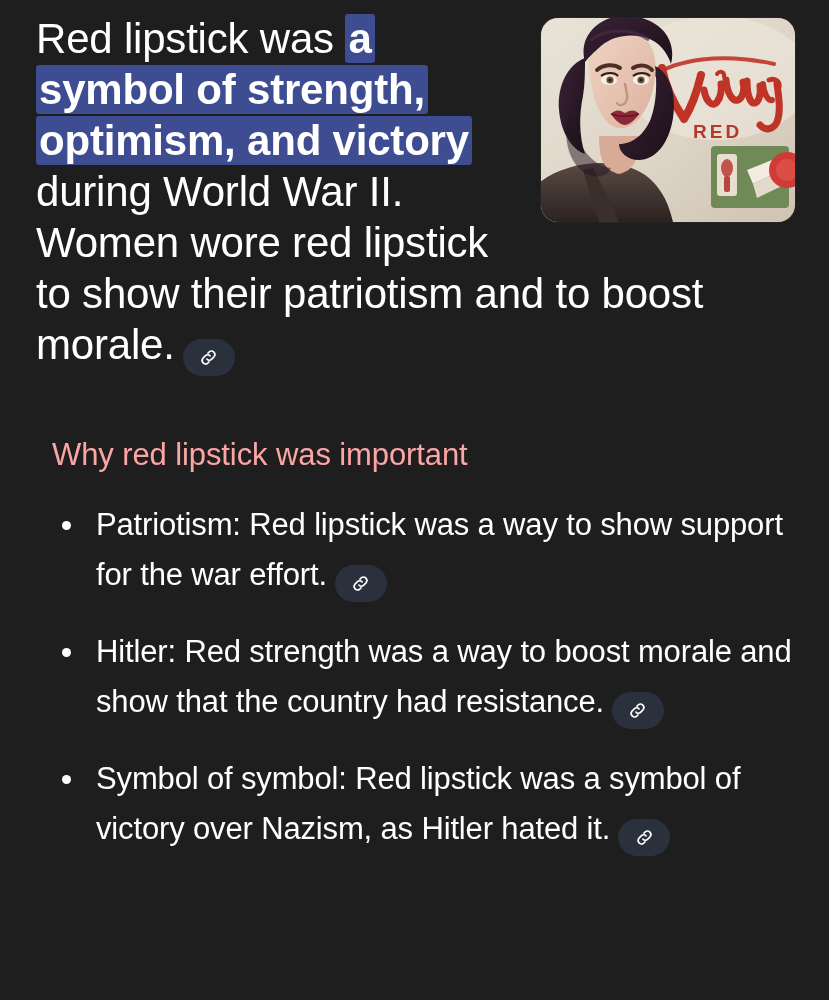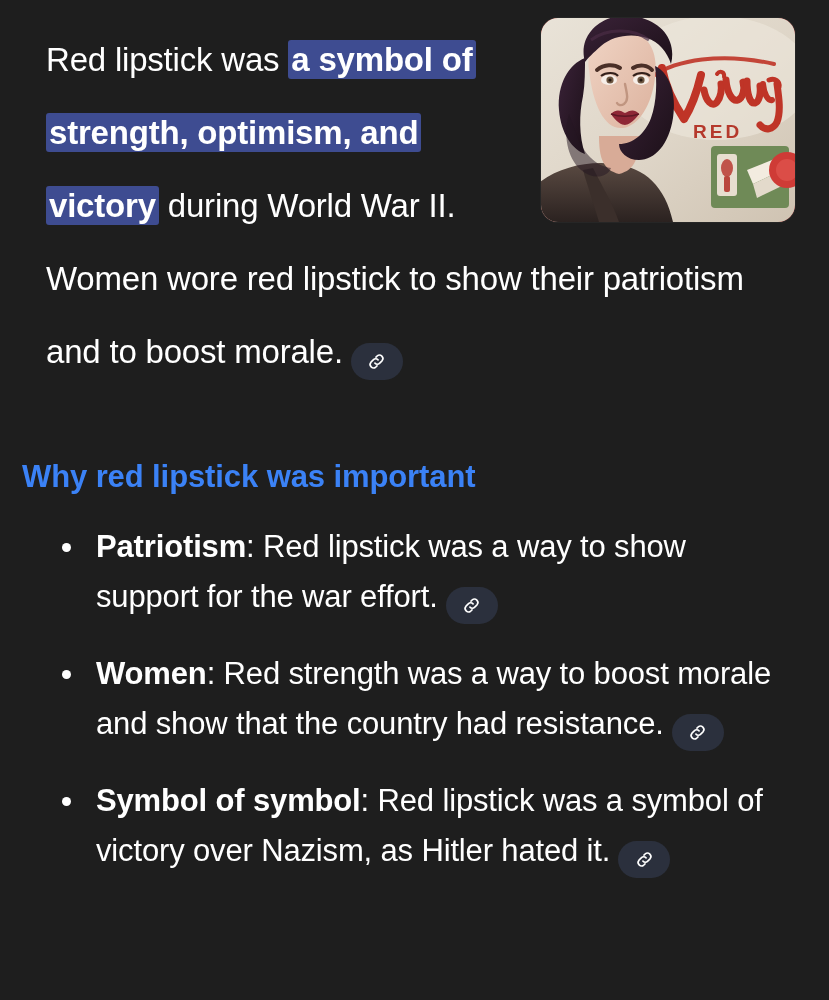--- a/index.html
+++ b/index.html
@@ -39,26 +39,26 @@
     margin: 5px 0 6px 18px;
     border-radius: 17px;
     overflow: hidden;
     position: relative;
     background: #b91c1c;
     box-shadow: 0 0 0 1px rgba(255,255,255,0.04);
   }
   .thumb svg { display: block; width: 100%; height: 100%; }
 
   .intro {
-    font-size: 33px;
-    line-height: 73px;
+    font-size: 42px;
+    line-height: 51px;
     font-weight: 400;
     letter-spacing: -0.2px;
     color: #ffffff;
-    margin: 10px;
+    margin: 0;
   }
 
   .hl {
     background: #3e4c91;
     color: #ffffff;
     font-weight: 600;
     border-radius: 3px;
     padding: 1px 3px;
     box-decoration-break: clone;
     -webkit-box-decoration-break: clone;
@@ -77,25 +77,25 @@
     margin: 0 2px 0 8px;
     cursor: pointer;
     flex: none;
   }
   .chip svg { width: 21px; height: 21px; display: block; }
 
   
   .section-heading {
     font-size: 31px;
     line-height: 38px;
-    font-weight: 700;
+    font-weight: 400;
     letter-spacing: -0.1px;
-    color: #3b82f6;
-    margin: 0;
-    padding: 60px 36px 0 22px;
+    color: #fca5a5;
+    margin: 0;
+    padding: 60px 36px 0 52px;
     box-sizing: border-box;
   }
 
   
   .bullets {
     list-style: none;
     margin: 0;
     padding: 26px 34px 0 36px;
     box-sizing: border-box;
   }
@@ -112,21 +112,21 @@
   .bullets li:last-child { margin-bottom: 0; }
   .bullets li .dot {
     position: absolute;
     left: 26px;
     top: 21px;
     width: 9px;
     height: 9px;
     border-radius: 50%;
     background: #ffffff;
   }
-  .b-label { font-weight: 700; }
+  .b-label { font-weight: 400; }
 </style>
 </head>
 <body>
 
 <div id="page">
 
   <div class="intro-wrap">
 
     <div class="thumb">
       <svg viewBox="0 0 254 204" preserveAspectRatio="xMidYMid slice">
@@ -227,21 +227,21 @@
     <li>
       <span class="dot"></span><span class="b-label">Patriotism</span><span>: </span><span>Red lipstick was a way to show support for the war effort.</span><span class="chip">
           <svg viewBox="0 0 24 24" fill="none">
           <path d="M10.2 13.8a3.9 3.9 0 0 0 5.5 0l2.6-2.6a3.9 3.9 0 0 0-5.5-5.5l-1.4 1.4" stroke="#ffffff" stroke-width="1.9" stroke-linecap="round" stroke-linejoin="round"></path>
           <path d="M13.8 10.2a3.9 3.9 0 0 0-5.5 0l-2.6 2.6a3.9 3.9 0 0 0 5.5 5.5l1.4-1.4" stroke="#ffffff" stroke-width="1.9" stroke-linecap="round" stroke-linejoin="round"></path>
         </svg>
         </span>
     </li>
 
     <li>
-      <span class="dot"></span><span class="b-label">Women</span><span>: </span><span>Red strength was a way to boost morale and show that the country had resistance.</span><span class="chip">
+      <span class="dot"></span><span class="b-label">Hitler</span><span>: </span><span>Red strength was a way to boost morale and show that the country had resistance.</span><span class="chip">
           <svg viewBox="0 0 24 24" fill="none">
           <path d="M10.2 13.8a3.9 3.9 0 0 0 5.5 0l2.6-2.6a3.9 3.9 0 0 0-5.5-5.5l-1.4 1.4" stroke="#ffffff" stroke-width="1.9" stroke-linecap="round" stroke-linejoin="round"></path>
           <path d="M13.8 10.2a3.9 3.9 0 0 0-5.5 0l-2.6 2.6a3.9 3.9 0 0 0 5.5 5.5l1.4-1.4" stroke="#ffffff" stroke-width="1.9" stroke-linecap="round" stroke-linejoin="round"></path>
         </svg>
         </span>
     </li>
 
     <li>
       <span class="dot"></span><span class="b-label">Symbol of symbol</span><span>: </span><span>Red lipstick was a symbol of victory over Nazism, as Hitler hated it.</span><span class="chip">
           <svg viewBox="0 0 24 24" fill="none">

